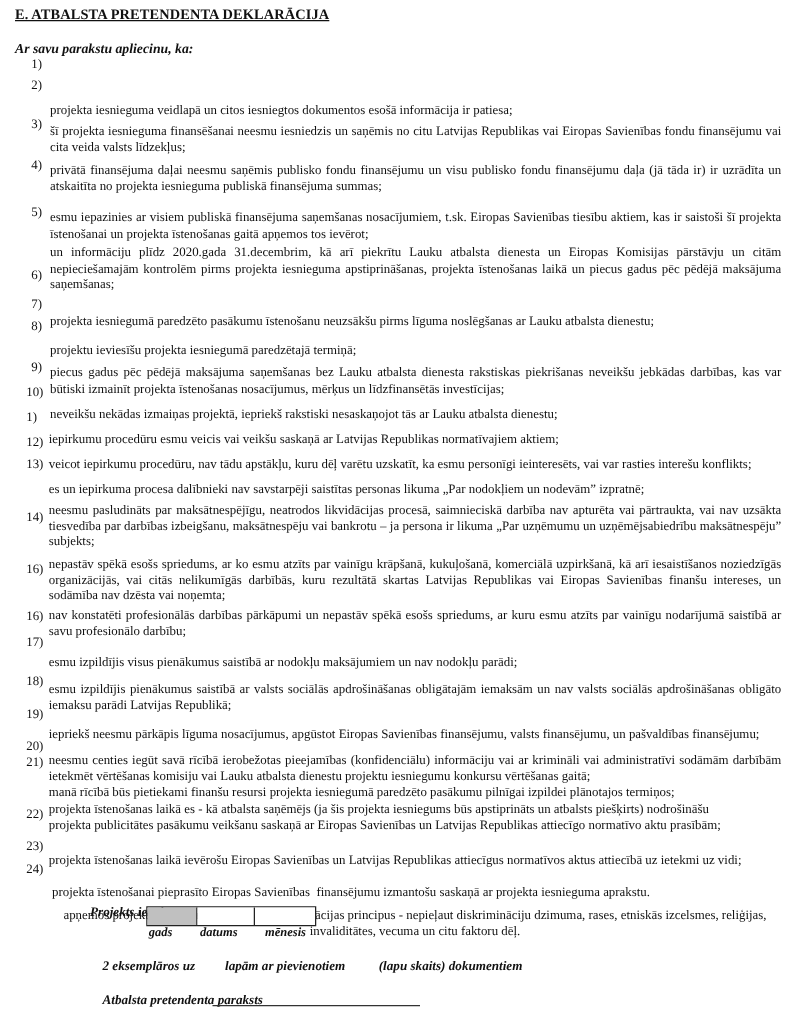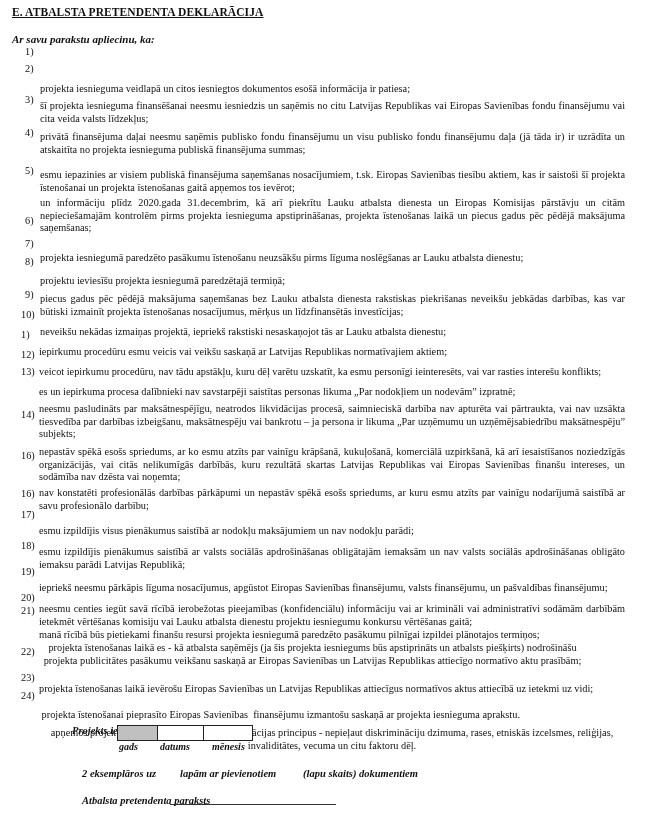--- a/index.html
+++ b/index.html
@@ -123,21 +123,21 @@
 <div class="item wide" style="top:566px; left:21px; width:604px">
   <span class="num">19)</span>
   <span class="txt">neesmu centies iegūt savā rīcībā ierobežotas pieejamības (konfidenciālu) informāciju vai ar krimināli vai administratīvi sodāmām darbībām ietekmēt vērtēšanas komisiju vai Lauku atbalsta dienestu projektu iesniegumu konkursu vērtēšanas gaitā;</span>
 </div>
 <div class="item wide" style="top:592px; left:21px; width:604px">
   <span class="num">20)</span>
   <span class="txt">manā rīcībā būs pietiekami finanšu resursi projekta iesniegumā paredzēto pasākumu pilnīgai izpildei plānotajos termiņos;</span>
 </div>
 <div class="item wide" style="top:605px; left:21px; width:565px">
   <span class="num">21)</span>
-  <span class="txt" style="text-align:center">projekta  īstenošanas laikā es - kā atbalsta saņēmējs (ja šis projekta iesniegums būs apstiprināts un atbalsts piešķirts) nodrošināšu projekta publicitātes pasākumu veikšanu saskaņā ar Eiropas Savienības un Latvijas Republikas attiecīgo normatīvo aktu prasībām;</span>
+  <span class="txt" style="text-align:left">projekta  īstenošanas laikā es - kā atbalsta saņēmējs (ja šis projekta iesniegums būs apstiprināts un atbalsts piešķirts) nodrošināšu projekta publicitātes pasākumu veikšanu saskaņā ar Eiropas Savienības un Latvijas Republikas attiecīgo normatīvo aktu prasībām;</span>
 </div>
 <div class="item wide" style="top:646px; left:21px; width:604px">
   <span class="num">22)</span>
   <span class="txt">projekta īstenošanas laikā ievērošu Eiropas Savienības un Latvijas Republikas attiecīgus normatīvos aktus attiecībā uz ietekmi uz vidi;</span>
 </div>
 <div class="item wide" style="top:672px; left:21px; width:604px">
   <span class="num">23)</span>
   <span class="txt" style="white-space:pre"> projekta īstenošanai pieprasīto Eiropas Savienības  finansējumu izmantošu saskaņā ar projekta iesnieguma aprakstu.</span>
 </div>
 <div class="item wide" style="top:690px; left:21px; width:604px">

